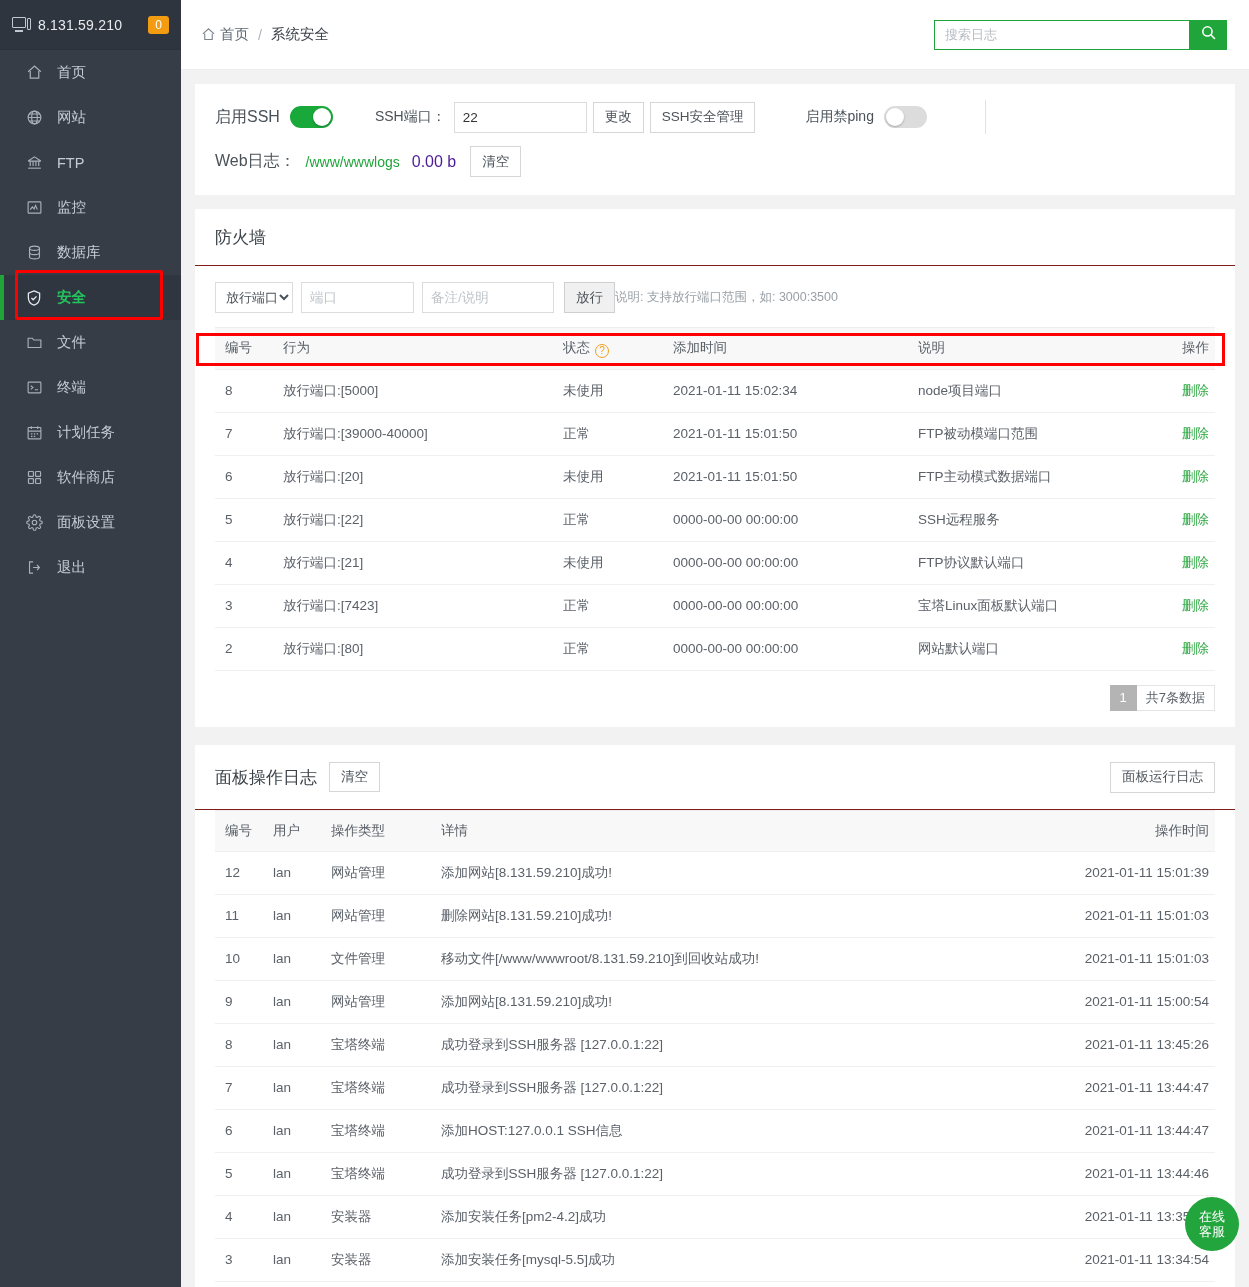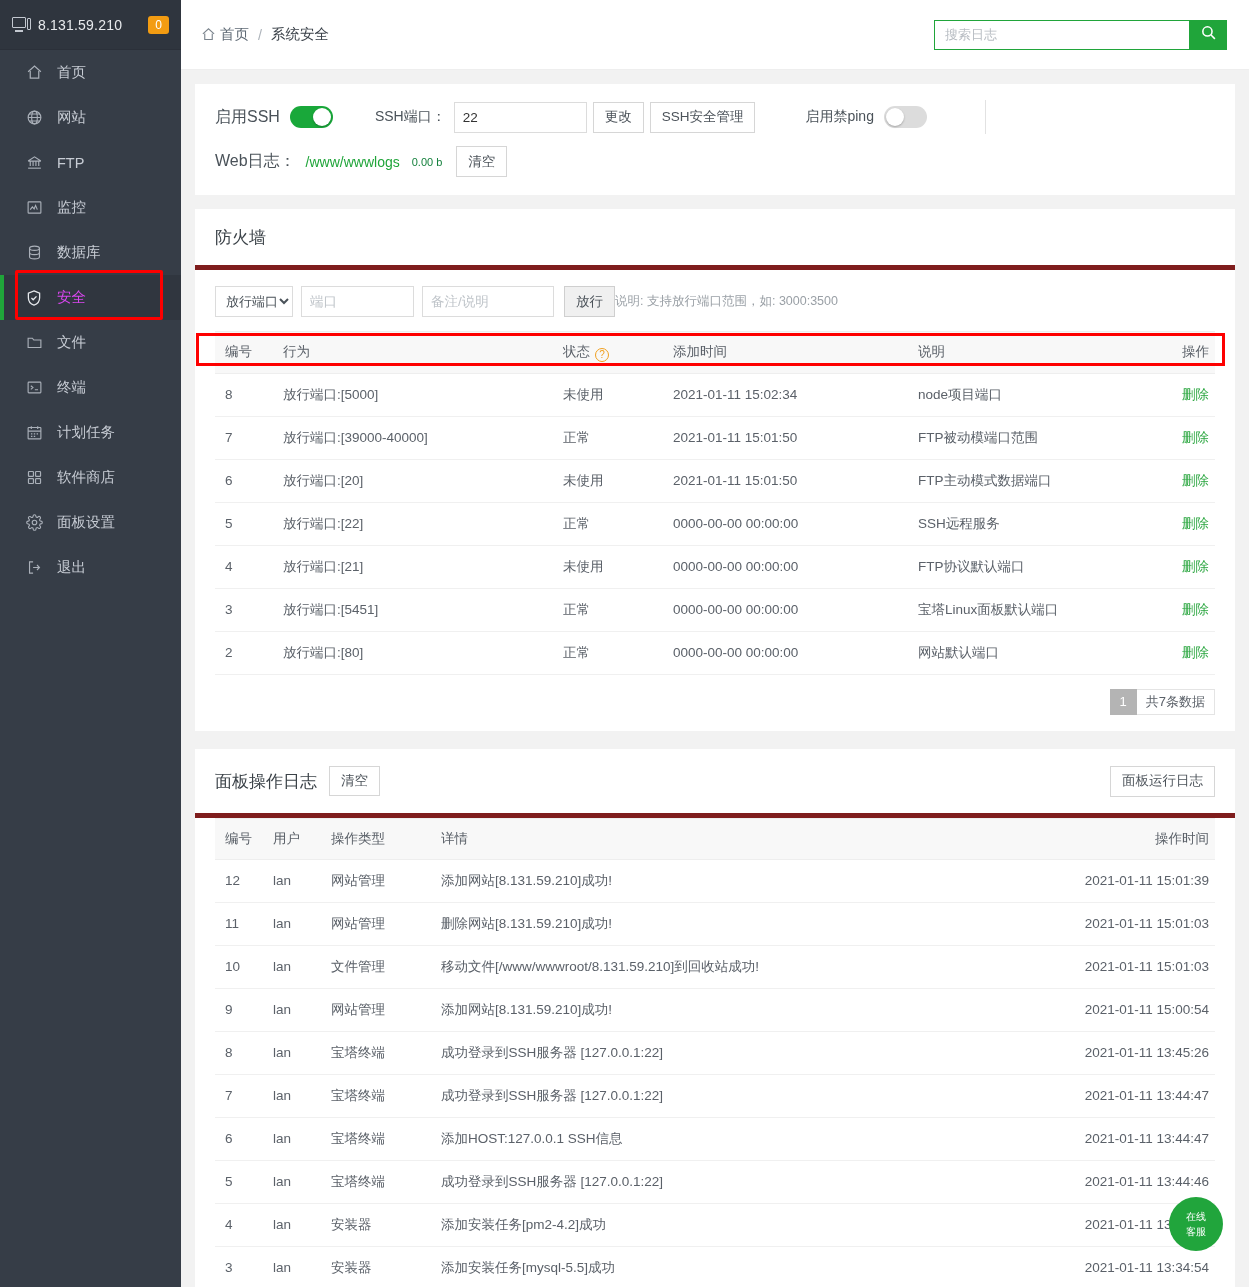--- a/index.html
+++ b/index.html
@@ -47,21 +47,21 @@
   .side-menu { list-style: none; margin: 0; padding: 0; }
   .side-item {
     display: flex; align-items: center; height: 45px;
     padding-left: 24px; font-size: 14.5px; color: #c7ccd4;
     cursor: pointer; position: relative;
   }
   .side-item .ico {
     width: 20px; margin-right: 13px; display: flex;
     align-items: center; justify-content: center; color: #aab0b9;
   }
-  .side-item.active { background: #30363f; color: #d946ef; }
+  .side-item.active { background: #30363f; color: #22c55e; font-weight: bold; }
   .side-item.active::before {
     content: ""; position: absolute; left: 0; top: 0; bottom: 0;
     width: 4px; background: #20a53a;
   }
   .side-item svg { display: block; }
 
   
   .redbox-side {
     position: absolute; left: 15px; top: 270px;
     width: 148px; height: 50px;
@@ -125,25 +125,25 @@
   .btn {
     height: 31px; border: 1px solid #d6d6d6; background: #fff; color: #4c535a;
     font-size: 13.5px; padding: 0 11px; cursor: pointer;
     font-family: "Liberation Sans", sans-serif;
   }
   .btn.gray { background: #f0f0f0; border-color: #cfcfcf; }
   .btn-gap { margin-left: 6px; }
   .ping-label { margin-left: 50px; font-size: 14px; color: #4a5259; }
   .vline { width: 1px; height: 34px; background: #e2e2e2; margin-left: 58px; }
   .weblog-link { color: #20a53a; margin-left: 10px; font-size: 14px; text-decoration: none; }
-  .weblog-size { margin-left: 12px; font-size: 11px; color: #15803d; }
+  .weblog-size { margin-left: 12px; font-size: 16px; color: #4c1d95; }
 
   .panel-title-bar {
     display: flex; justify-content: space-between;
-    padding: 17px 20px 16px 20px; border-bottom: 5px solid #7f1d1d;
+    padding: 17px 20px 16px 20px; border-bottom: 1px solid #7f1d1d;
   }
   .panel-title { font-size: 17px; color: #3b4248; }
   .title-inline { display: flex; align-items: center; }
   .title-inline .btn { margin-left: 12px; height: 30px; }
 
   .fw-controls { display: flex; align-items: center; padding: 16px 20px 14px 20px; }
   select.sel {
     height: 31px; width: 78px; border: 1px solid #dcdcdc; background: #fff;
     font-size: 13px; color: #4a5259; padding-left: 6px; outline: none;
     font-family: "Liberation Sans", sans-serif;
@@ -185,23 +185,23 @@
   .pg {
     height: 26px; min-width: 26px; border: 1px solid #e4e4e4; border-left: none;
     display: flex; align-items: center; justify-content: center;
     font-size: 13px; color: #5b6169; padding: 0 9px; background: #fff; cursor: pointer;
   }
   .pg:first-child { border-left: 1px solid #e4e4e4; }
   .pg.cur { background: #b4b4b4; color: #fff; border-color: #b4b4b4; }
   .pg.plain { cursor: default; }
 
   .kf-bubble {
-    position: absolute; right: 26px; bottom: 36px;
+    position: absolute; right: 10px; bottom: 36px;
     width: 54px; height: 54px; border-radius: 50%; background: #21a53c;
-    color: #fff; font-size: 10px; line-height: 15px; text-align: center;
+    color: #fff; font-size: 13px; line-height: 15px; text-align: center;
     display: flex; flex-direction: column; align-items: center; justify-content: center;
     cursor: pointer; z-index: 8;
   }
 </style>
 </head>
 <body>
 
 <div id="app">
 
   <div id="sidebar">
@@ -450,21 +450,21 @@
             <tr>
               <td style="padding-left:10px;">4</td>
               <td>放行端口:[21]</td>
               <td>未使用</td>
               <td>0000-00-00 00:00:00</td>
               <td>FTP协议默认端口</td>
               <td class="ta-right" style="padding-right:6px;"><a class="op-del" href="#">删除</a></td>
             </tr>
             <tr>
               <td style="padding-left:10px;">3</td>
-              <td>放行端口:[5451]</td>
+              <td>放行端口:[7423]</td>
               <td>正常</td>
               <td>0000-00-00 00:00:00</td>
               <td>宝塔Linux面板默认端口</td>
               <td class="ta-right" style="padding-right:6px;"><a class="op-del" href="#">删除</a></td>
             </tr>
             <tr>
               <td style="padding-left:10px;">2</td>
               <td>放行端口:[80]</td>
               <td>正常</td>
               <td>0000-00-00 00:00:00</td>

